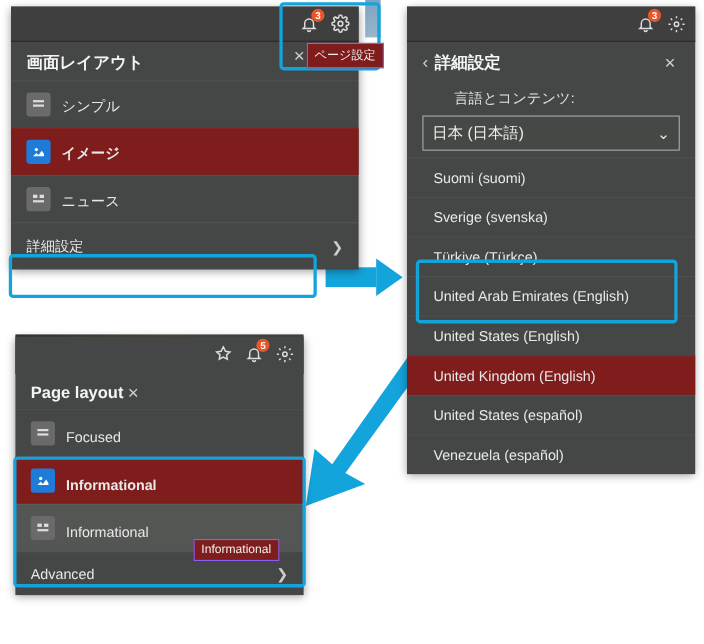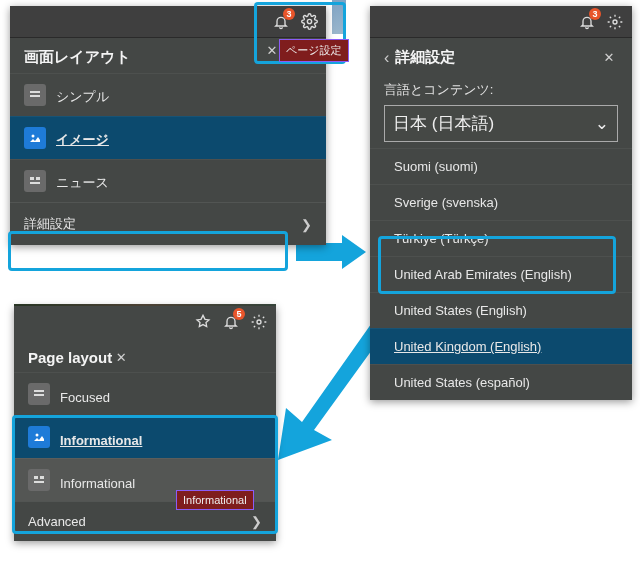--- a/index.html
+++ b/index.html
@@ -33,38 +33,38 @@
     position:absolute; top:-3px; right:-3px;
     background:#e8552b; color:#fff; font-size:9px; font-weight:bold;
     width:12px; height:12px; border-radius:50%; display:flex;align-items:center;justify-content:center;
   }
   .title-row {
     display:flex; align-items:center; justify-content:flex-start;
     padding: 10px 14px 6px;
   }
   .title-row h2 { font-size: 15px; font-weight:600; color:#f4f4f4; }
   .closebtn { color:#d0d0d0; font-size:13px; width:18px;height:18px;display:flex;align-items:center;justify-content:center; cursor:pointer;}
-  .section-label { font-size:13px; color:#e0e0e0; padding: 8px 14px 6px; }
+  .section-label { font-size:13px; color:#e0e0e0; padding: 8px 14px 6px; margin-left: 29px; }
   .select {
     margin: 0 14px 6px;
     border:1px solid #aaa;
     padding:6px 8px;
     display:flex; justify-content:space-between; align-items:center;
-    font-size:17px; color:#eee; background:#454845;
+    font-size:14px; color:#eee; background:#454845;
   }
   .list { display:flex; flex-direction:column; }
   .item {
     display:flex; align-items:flex-end; gap:10px;
     padding: 10px 14px;
     font-size:13px;
     border-top:1px solid rgba(255,255,255,.05);
     cursor:pointer;
   }
   .item.indent { padding-left: 24px; }
-  .item.sel { background:#0c4a6e;text-decoration:underline; }
+  .item.sel { background:#7f1d1d; }
   .slot-icon { width:22px;height:22px;display:flex;align-items:center;justify-content:center;border-radius:3px; }
   .slot-dashes { background:#6a6a6a; }
   .slot-image { background:#1e7bd8; }
   .slot-pencil { background:#6a6a6a; }
   .advanced-row {
     display:flex; align-items:center; justify-content:space-between;
     padding:12px 14px; font-size:13px;
     border-top:1px solid rgba(255,255,255,.08);
   }
   
@@ -204,20 +204,23 @@
       </div>
     <div class="item indent">
         <span>United States (English)</span>
       </div>
     <div class="item indent sel">
         <span>United Kingdom (English)</span>
       </div>
     <div class="item indent">
         <span>United States (español)</span>
       </div>
+    <div class="item indent">
+        <span>Venezuela (español)</span>
+      </div>
   </div>
 </div>
 
 <div class="hl" style="left:378px; top:236px; width:238px; height:58px; z-index:5;"></div>
 
 <div class="panel" style="left:14px; top:306px; width:262px; z-index:3;">
   <div class="hdrbar" style="background:transparent;border:none;">
     <div class="ico">
       <svg width="16" height="16" viewBox="0 0 24 24" fill="none" stroke="#ddd" stroke-width="2">
           <path d="M12 2l3 6 6 .9-4.5 4 1 6-5.5-3-5.5 3 1-6L3 8.9 9 8z"></path>

